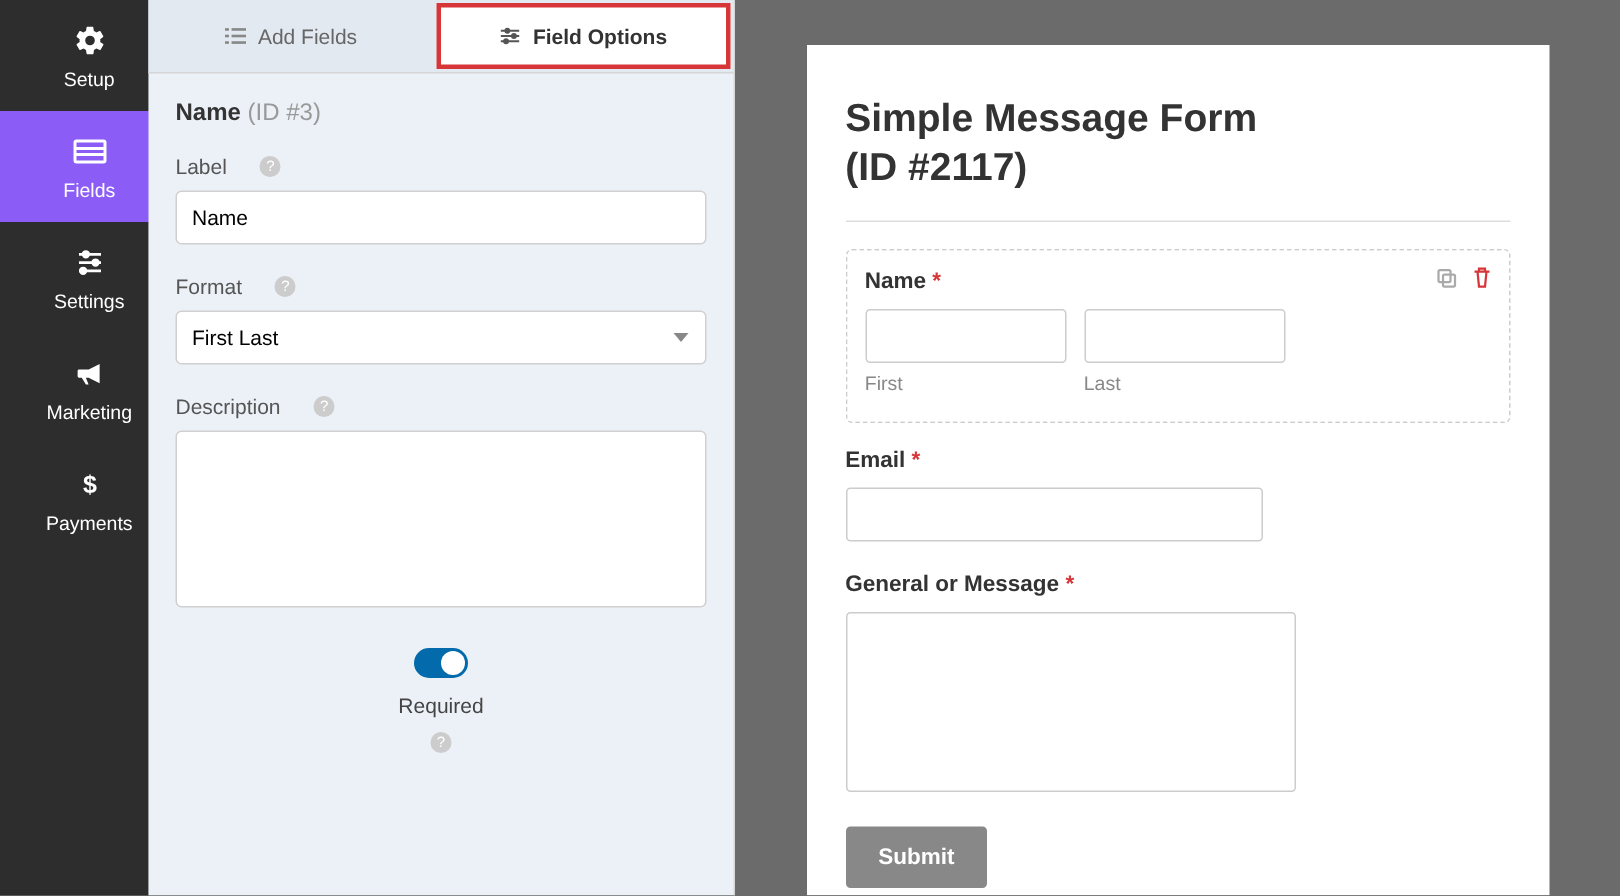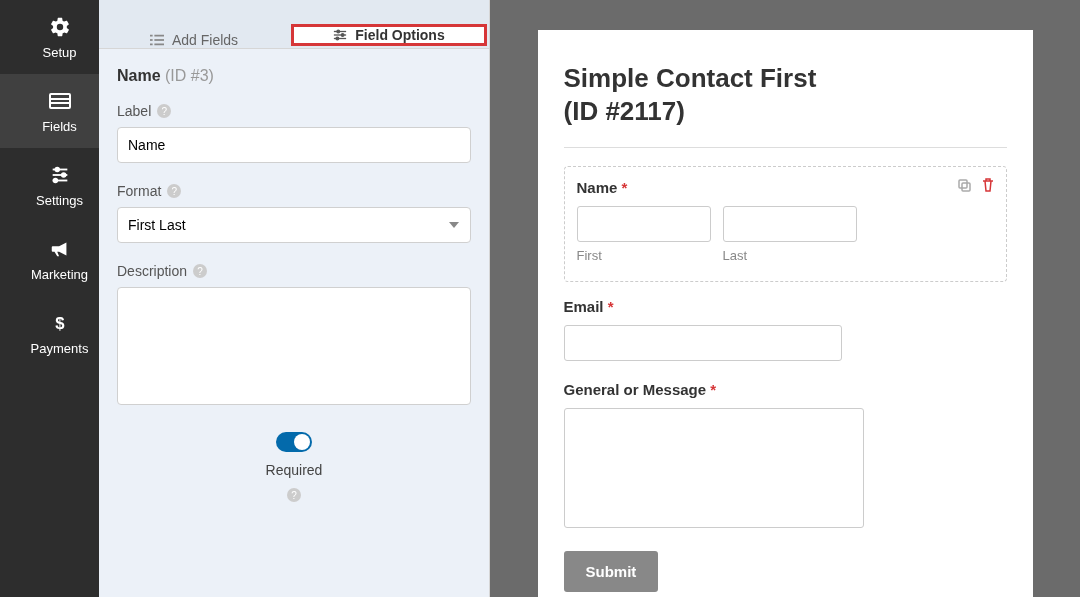--- a/index.html
+++ b/index.html
@@ -1,35 +1,35 @@
 <!DOCTYPE html>
 <html><head>
 <meta charset="utf-8">
 <style>
 * { box-sizing: border-box; margin: 0; padding: 0; }
 body { font-family: -apple-system, BlinkMacSystemFont, "Segoe UI", Arial, sans-serif; font-size: 14px; color: #444; background: #6b6b6b; width: 1080px; height: 597px; overflow: hidden; display: flex; }
 .sidebar { width: 99px; background: #2d2d2d; display: flex; flex-direction: column; }
 .sidebar-item { width: 119px; height: 74px; display: flex; flex-direction: column; align-items: center; justify-content: center; color: #fff; cursor: pointer; gap: 6px; }
-.sidebar-item.active { background: #404040; }
+.sidebar-item.active { background: #8b5cf6; }
 .sidebar-item .icon { width: 24px; height: 24px; display: flex; align-items: center; justify-content: center; }
 .sidebar-item .label { font-size: 13px; }
 .panel { width: 391px; background: #ecf1f8; border-right: 1px solid #d6d6d6; display: flex; flex-direction: column; }
-.panel-top { display: flex; height: 49px; background: #e2e9f1; border-bottom: 1px solid #d6d6d6; align-items: flex-end; }
+.panel-top { display: flex; height: 49px; background: #e2e9f1; border-bottom: 1px solid #d6d6d6; }
 .panel-top-tab { flex: 1; display: flex; align-items: center; justify-content: center; gap: 8px; cursor: pointer; color: #666; position: relative; }
 .panel-top-tab.fieldoptions { border: 3px solid #d63638; margin: 2px; background: #fff; }
 .panel-sub { display: flex; gap: 20px; padding: 16px 18px 0 18px; border-bottom: 1px solid #d6d6d6; }
 .panel-sub-tab { padding: 0 2px 12px 2px; cursor: pointer; color: #555; font-size: 15px; }
 .panel-sub-tab.active { color: #333; border-bottom: 3px solid #e27730; font-weight: 600; margin-bottom: -1px; }
 .panel-sub-tab.disabled { color: #aaa; }
 .panel-body { padding: 18px; overflow-y: auto; flex: 1; }
 .panel-section-title { font-size: 16px; margin-bottom: 18px; }
 .panel-section-title .bold { font-weight: 700; color: #333; }
 .panel-section-title .muted { color: #999; font-weight: 400; }
 .form-group { margin-bottom: 20px; }
-.form-label { display: flex; align-items: center; gap: 6px; font-size: 14px; color: #555; margin-bottom: 8px; }
+.form-label { display: flex; align-items: center; gap: 22px; font-size: 14px; color: #555; margin-bottom: 8px; }
 .help-icon { width: 14px; height: 14px; border-radius: 50%; background: #ccc; color: #fff; font-size: 10px; display: inline-flex; align-items: center; justify-content: center; }
 .form-input { width: 100%; height: 36px; border: 1px solid #d0d0d0; border-radius: 4px; padding: 0 10px; font-size: 14px; background: #fff; }
 .form-select { width: 100%; height: 36px; border: 1px solid #d0d0d0; border-radius: 4px; padding: 0 10px; font-size: 14px; background: #fff; appearance: none; position: relative; }
 .select-wrap { position: relative; }
 .select-wrap::after { content: ""; position: absolute; right: 12px; top: 50%; width: 0; height: 0; border-left: 5px solid transparent; border-right: 5px solid transparent; border-top: 6px solid #888; transform: translateY(-50%); pointer-events: none; }
 .form-textarea { width: 100%; height: 118px; border: 1px solid #d0d0d0; border-radius: 4px; padding: 8px 10px; font-size: 14px; background: #fff; resize: none; }
 .toggle-row { display: flex; align-items: center; gap: 10px; margin-top: 24px; flex-direction: column; }
 .toggle { width: 36px; height: 20px; background: #036aab; border-radius: 10px; position: relative; cursor: pointer; }
 .toggle::after { content: ""; position: absolute; width: 16px; height: 16px; background: #fff; border-radius: 50%; top: 2px; right: 2px; }
 .preview-wrap { flex: 1; display: flex; justify-content: center; padding: 30px 18px 0 18px; overflow: hidden; }
@@ -173,21 +173,21 @@
       <div class="toggle"></div>
       <span>Required</span>
       <span class="help-icon">?</span>
     </div>
   </div>
 </div>
 
 <div class="preview-wrap">
   <div class="preview">
     <h1>
-      <span>Simple Contact First</span><br>
+      <span>Simple Message Form</span><br>
       <span>(ID #2117)</span>
     </h1>
     <hr class="hr">
 
     <div class="selected-field">
       <div class="field-actions">
         <span class="aicon">
           <svg viewBox="0 0 16 16" width="16" height="16" fill="none" stroke="#aaa" stroke-width="1.5">
               <rect x="3" y="3" width="8" height="8" rx="1"></rect>
               <rect x="6" y="6" width="8" height="8" rx="1"></rect>

